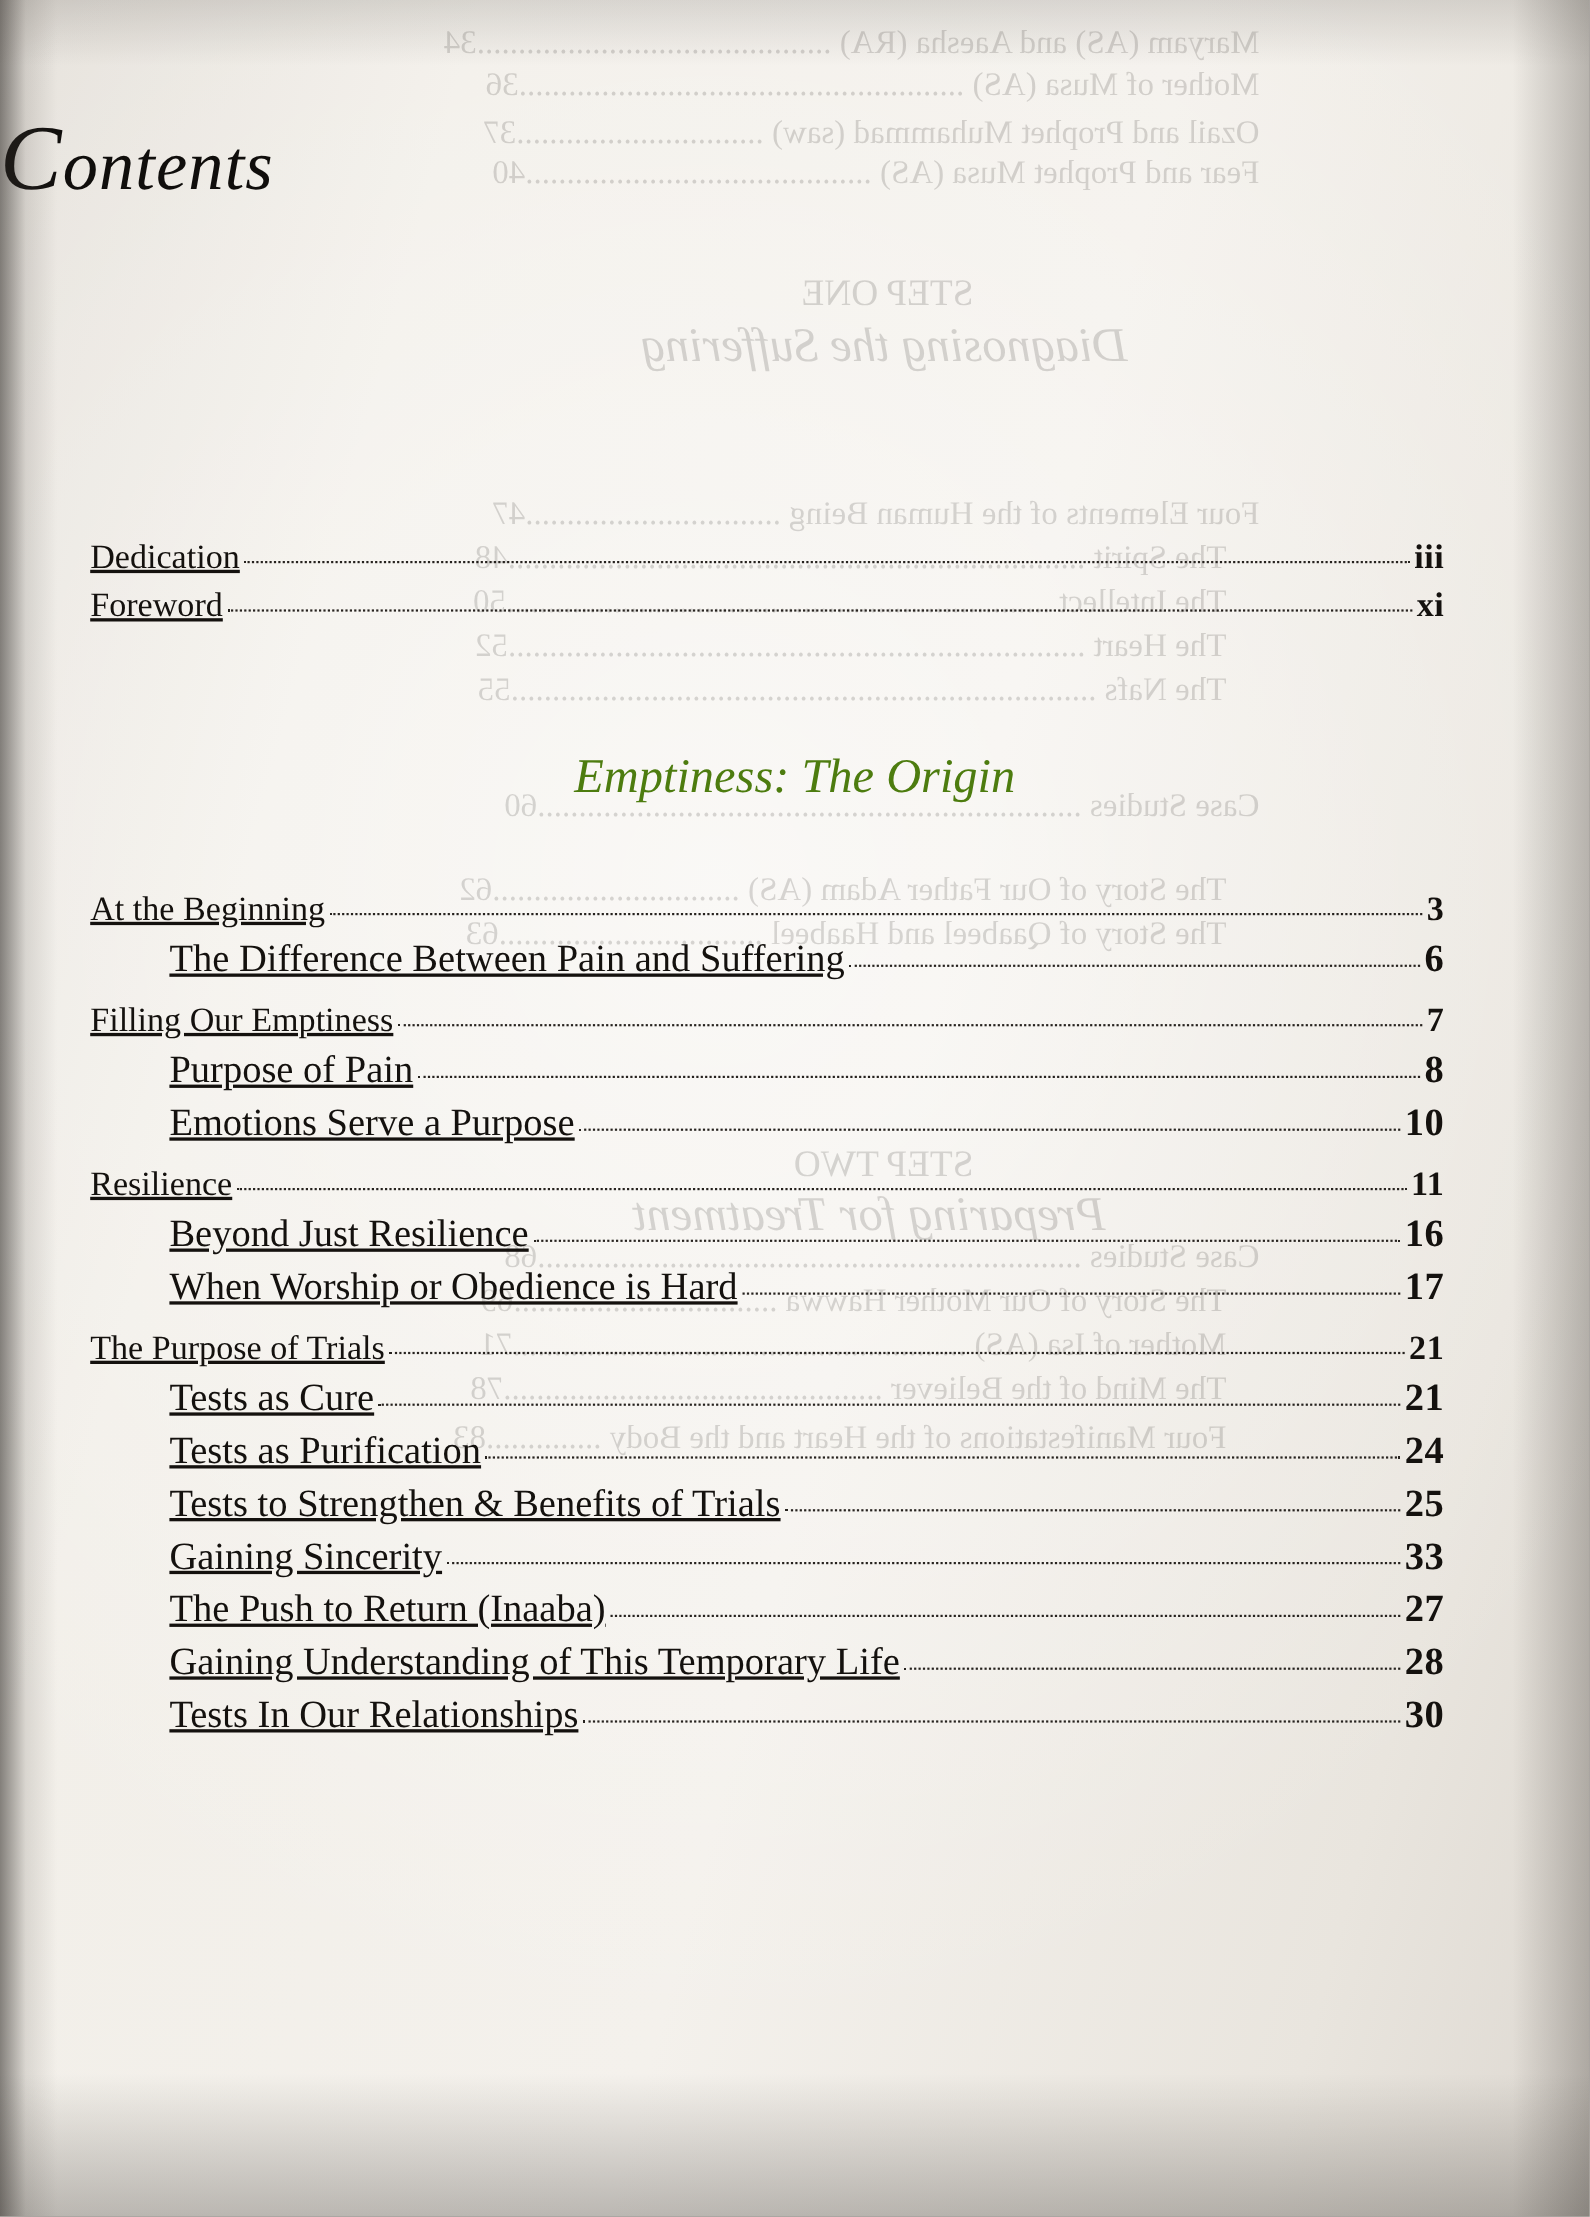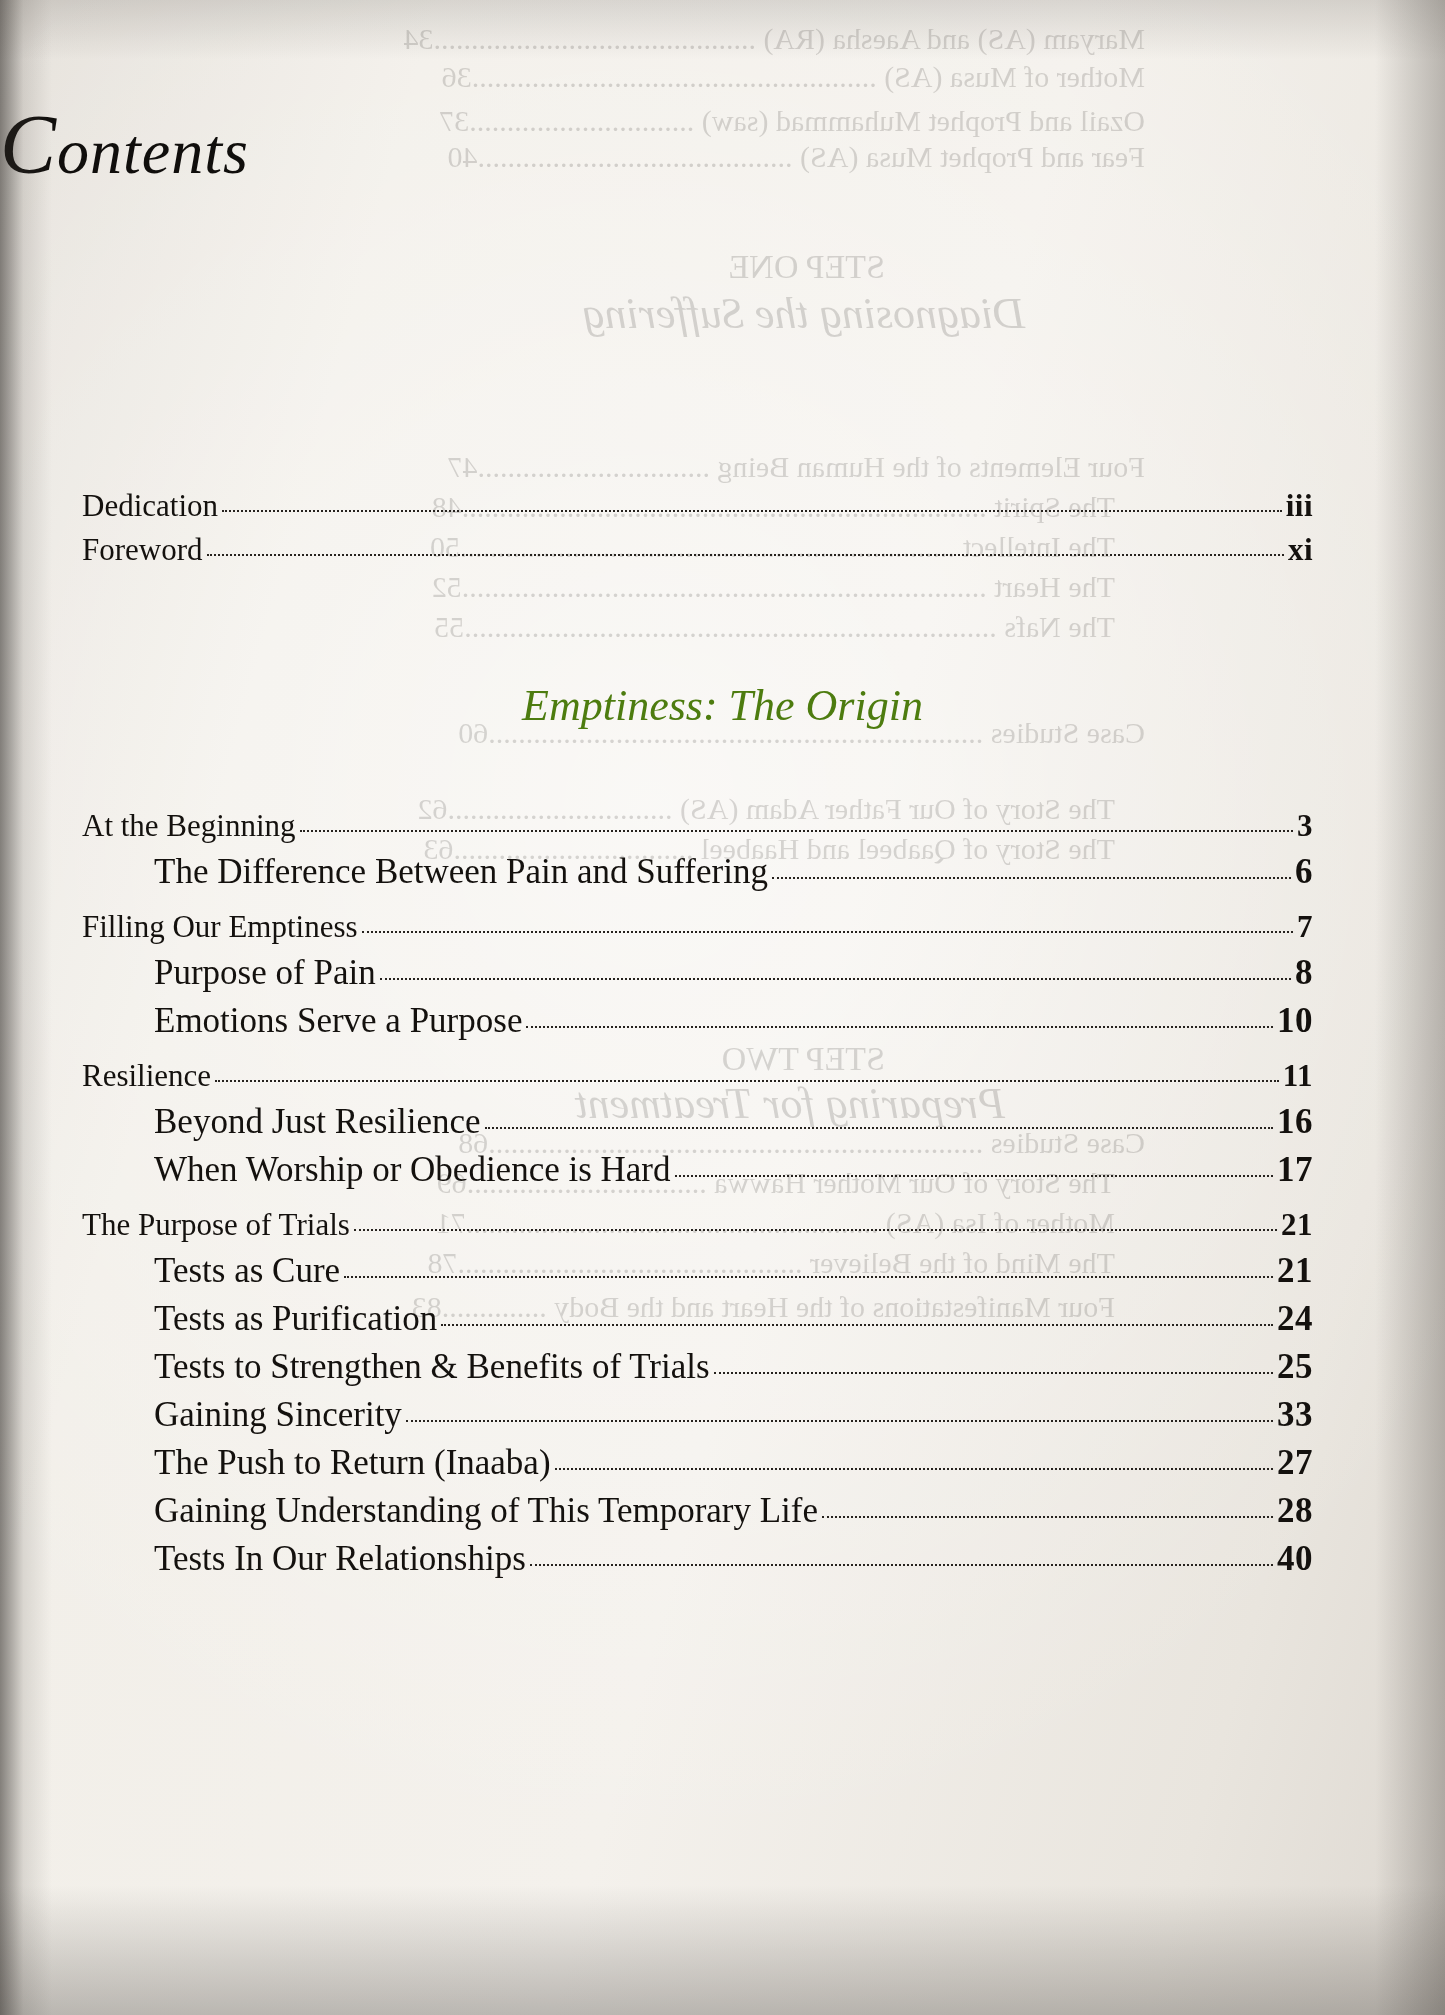--- a/index.html
+++ b/index.html
@@ -108,20 +108,21 @@
     margin-bottom: 13px;
     color: #14110e;
   }
   .toc-row.level2 {
     padding-left: 72px;
     font-size: 35px;
     text-align: right;
   }
   .toc-row .label {
     white-space: nowrap;
+    text-decoration: underline;
   }
   .toc-row .leader {
     flex: 1 1 auto;
     margin: 0 2px 0 4px;
     position: relative;
     top: -4px;
     border-bottom: 2.2px dotted #26221e;
     height: 0;
     min-width: 12px;
   }
@@ -262,21 +263,21 @@
             <span class="page-num">27</span>
           </div>
           <div class="toc-row level2">
             <span class="label">Gaining Understanding of This Temporary Life</span>
             <span class="leader"></span>
             <span class="page-num">28</span>
           </div>
           <div class="toc-row level2">
             <span class="label">Tests In Our Relationships</span>
             <span class="leader"></span>
-            <span class="page-num">40</span>
+            <span class="page-num">30</span>
           </div>
         </div>
     </div>
 
   </div>
 
   <div class="edge-left"></div>
   <div class="edge-right"></div>
   <div class="edge-top"></div>
   <div class="edge-bottom"></div>

